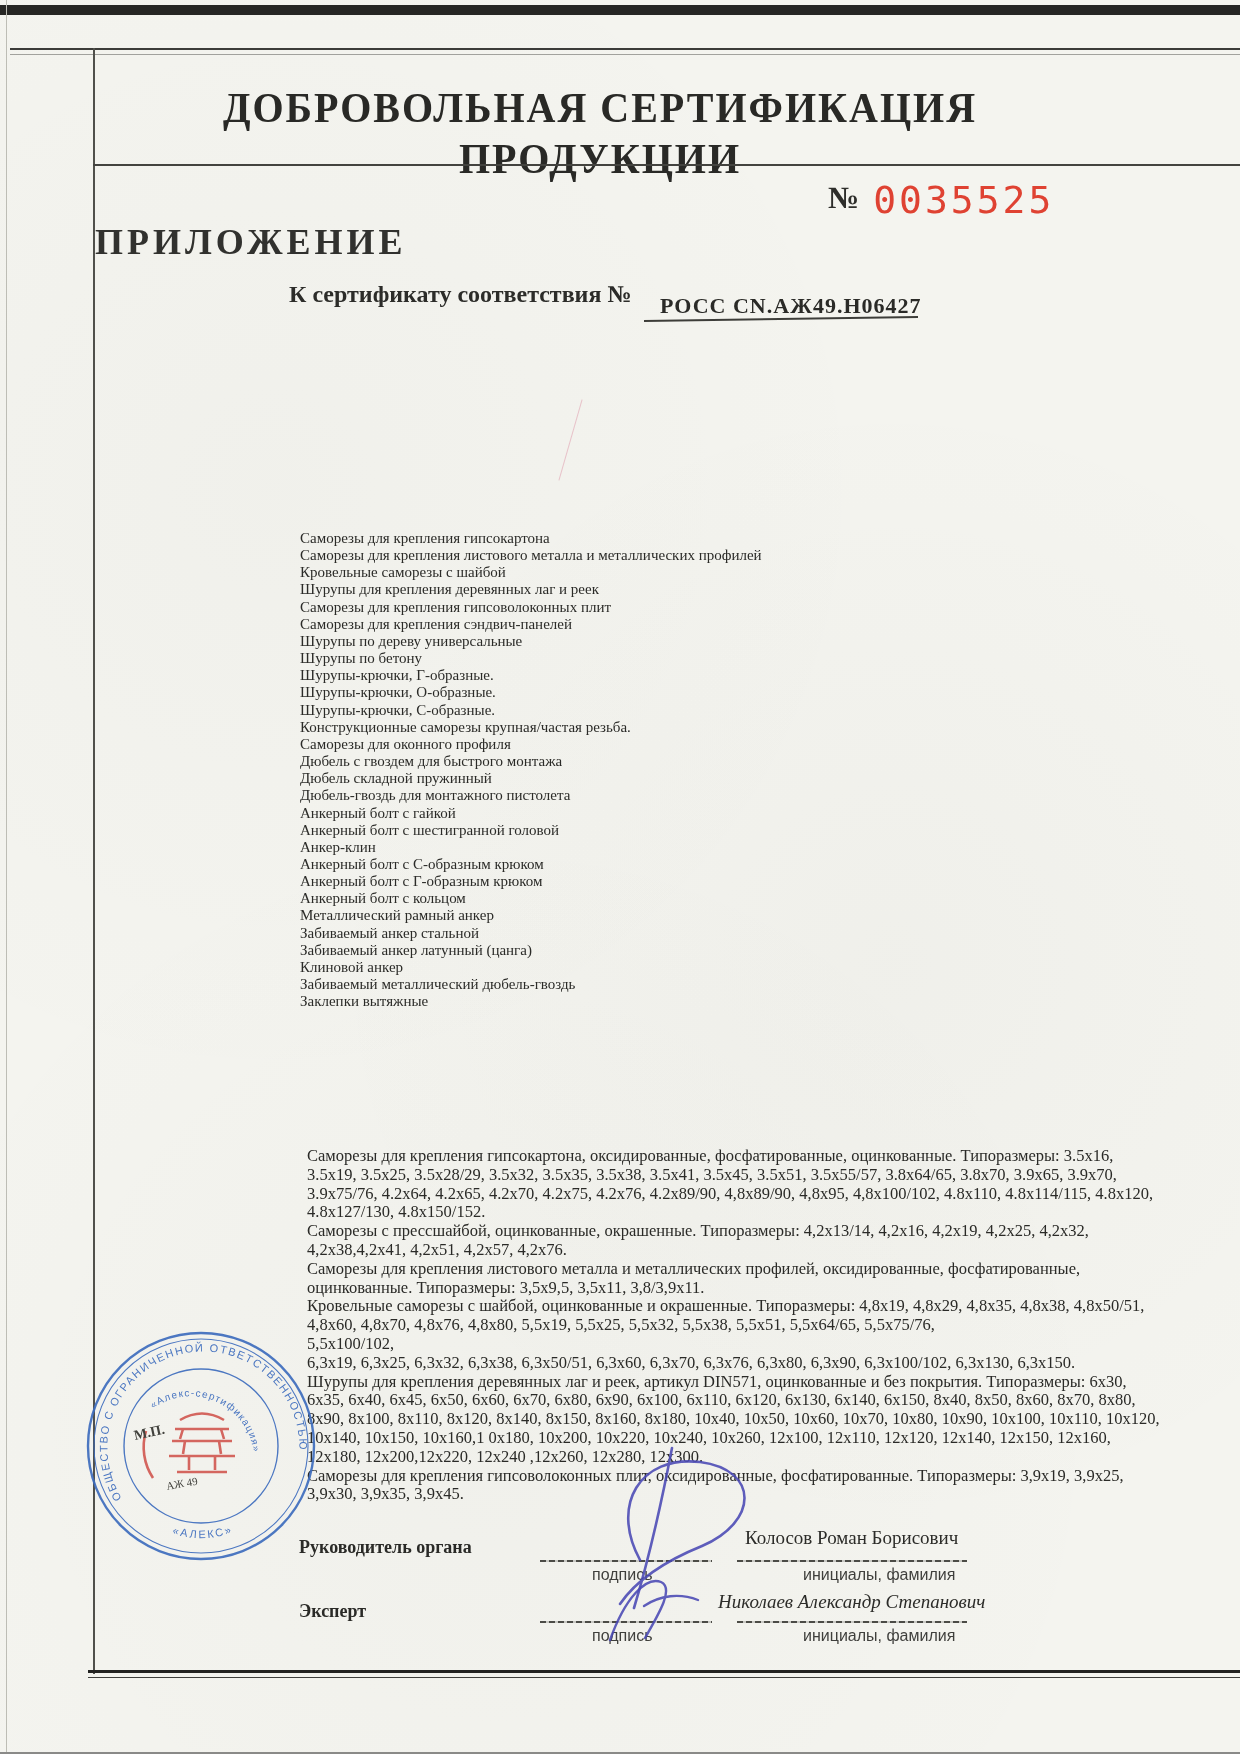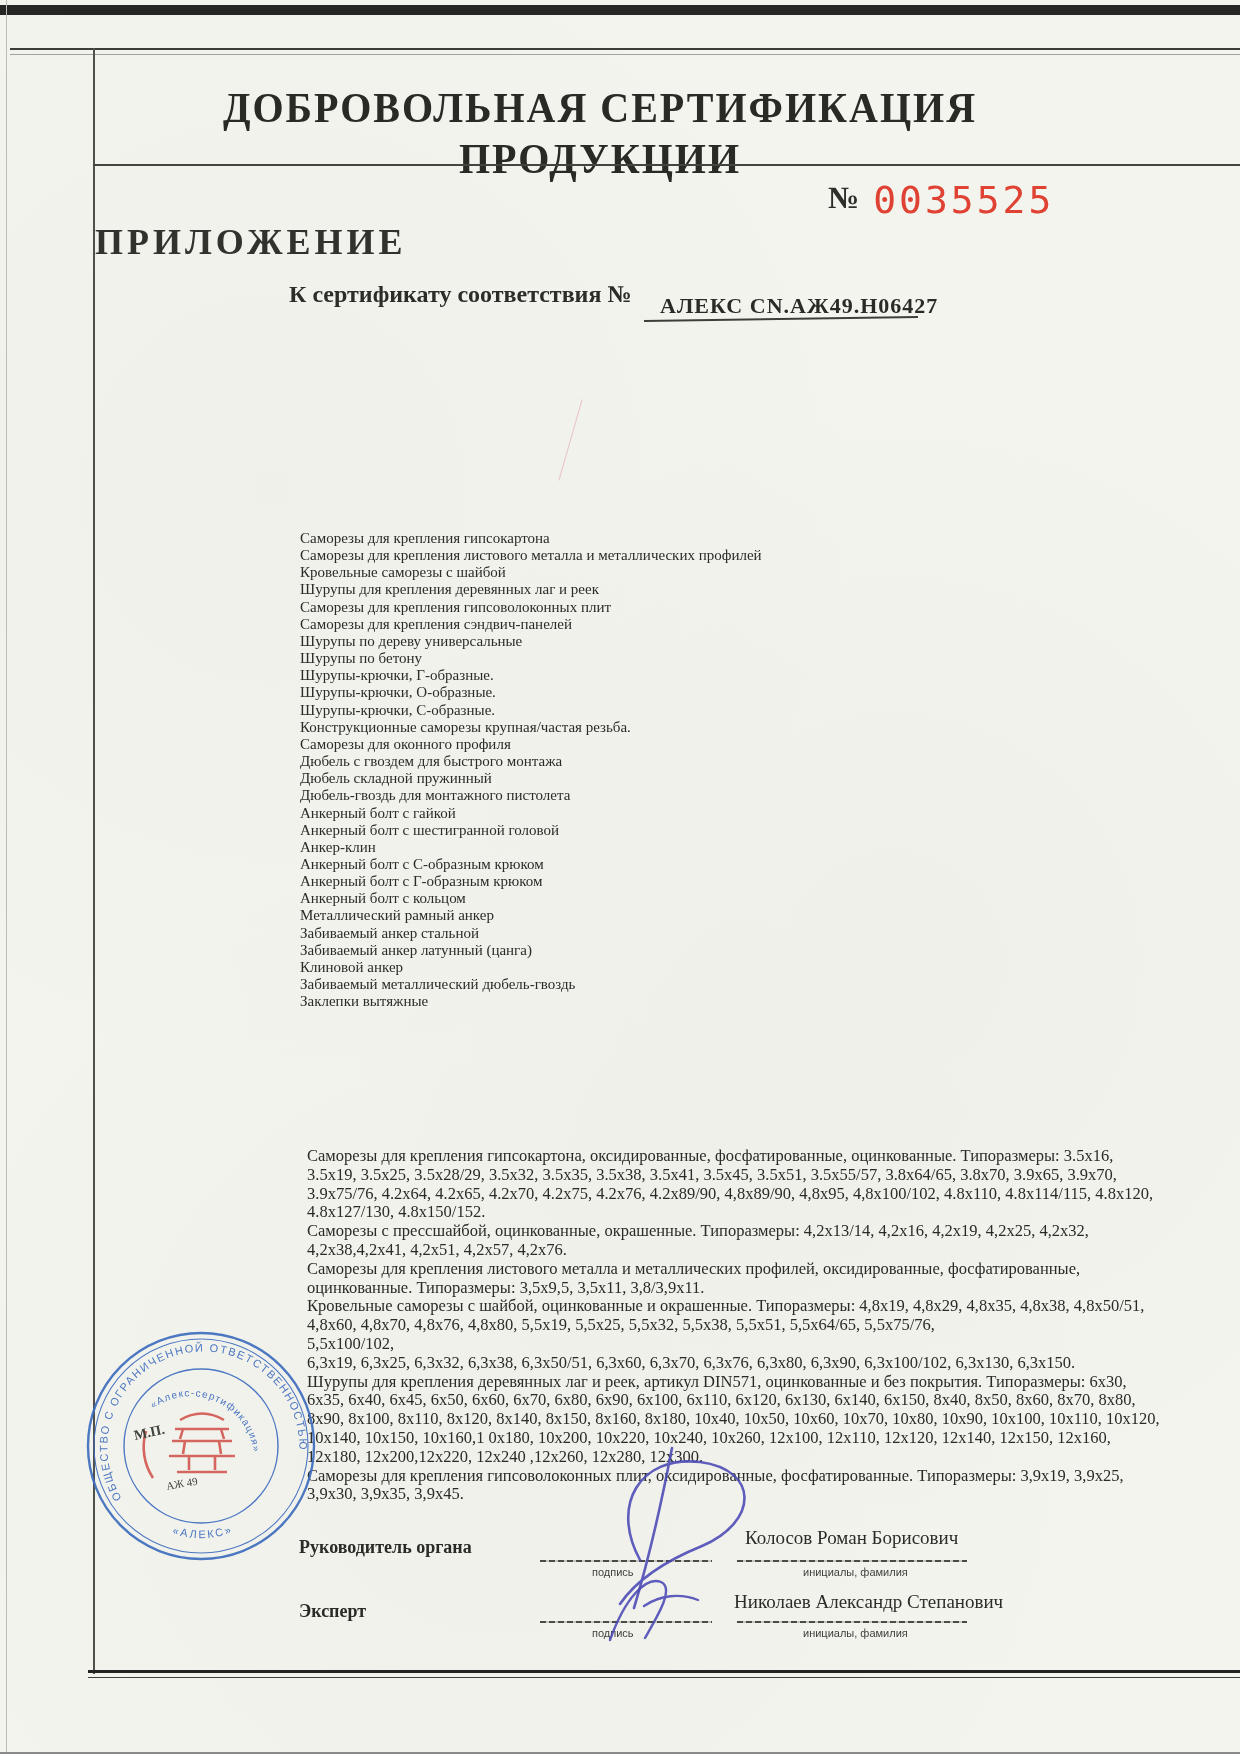--- a/index.html
+++ b/index.html
@@ -54,21 +54,21 @@
   .spec-par{white-space:pre-wrap;margin-left:7px;}
 
   .sig-role{position:absolute; left:299px; font-size:18px; font-weight:bold; color:#2a2a27;}
   .sig-name{position:absolute; font-size:19px; color:#2c2c29;}
   .dash-line{
     position:absolute; height:2px;
     background:repeating-linear-gradient(90deg,#4b4b46 0 6px, rgba(75,75,70,.25) 6px 9px);
   }
   .small-caption{
     position:absolute; font-family:"Liberation Sans","DejaVu Sans",sans-serif;
-    font-size:11px; color:#3f3f3c;
+    font-size:16px; color:#3f3f3c;
   }
   .bottom-rule-a{position:absolute; left:88px; right:0; top:1670px; height:3px; background:#232321;}
   .bottom-rule-b{position:absolute; left:88px; right:0; top:1677px; height:1px; background:#3e3e3b;}
   .footer-text{
     position:absolute; left:0; width:100%; top:1701px; text-align:center;
     font-family:"Liberation Sans","DejaVu Sans",sans-serif;
     font-size:10.5px; letter-spacing:.4px; color:#6c6c67;
   }
   .stamp-wrap{position:absolute; left:83px; top:1328px; width:238px; height:238px; opacity:.92;}
   .sig-svg{position:absolute;}
@@ -89,21 +89,21 @@
   <div class="header-title">ДОБРОВОЛЬНАЯ СЕРТИФИКАЦИЯ ПРОДУКЦИИ</div>
   <div class="header-rule"></div>
 
   <div class="doc-no">
     <span class="doc-no-label">№</span>
     <span class="doc-no-value">0035525</span>
   </div>
 
   <div class="app-title">ПРИЛОЖЕНИЕ</div>
   <div class="subtitle-label">К сертификату соответствия №</div>
-  <div class="cert-no">АЛЕКС CN.АЖ49.Н06427</div>
+  <div class="cert-no">РОСС CN.АЖ49.Н06427</div>
   <div class="cert-line"></div>
 
   <div class="product-list">
       <div class="product-line">Саморезы для крепления гипсокартона</div>
       <div class="product-line">Саморезы для крепления листового металла и металлических профилей</div>
       <div class="product-line">Кровельные саморезы с шайбой</div>
       <div class="product-line">Шурупы для крепления деревянных лаг и реек</div>
       <div class="product-line">Саморезы для крепления гипсоволоконных плит</div>
       <div class="product-line">Саморезы для крепления сэндвич-панелей</div>
       <div class="product-line">Шурупы по дереву универсальные</div>
@@ -141,21 +141,21 @@
       <div class="spec-par">Саморезы для крепления гипсоволоконных плит, оксидированные, фосфатированные. Типоразмеры: 3,9х19, 3,9х25, 3,9х30, 3,9х35, 3,9х45.</div>
     </div>
 
   <div class="sig-role" style="top:1537px;">Руководитель органа</div>
   <div class="dash-line" style="left:540px; top:1560px; width:172px;"></div>
   <div class="small-caption" style="left:592px; top:1566px;">подпись</div>
   <div class="sig-name" style="left:745px; top:1527px;">Колосов Роман Борисович</div>
   <div class="dash-line" style="left:737px; top:1560px; width:230px;"></div>
   <div class="small-caption" style="left:803px; top:1566px;">инициалы, фамилия</div>
 
-  <div class="sig-name" style="left:734px; top:1591px;">Николаев Александр Степанович</div>
+  <div class="sig-name" style="left:718px; top:1591px;font-style:italic;">Николаев Александр Степанович</div>
   <div class="sig-role" style="top:1601px;">Эксперт</div>
   <div class="dash-line" style="left:540px; top:1621px; width:172px;"></div>
   <div class="small-caption" style="left:592px; top:1627px;">подпись</div>
   <div class="dash-line" style="left:737px; top:1621px; width:230px;"></div>
   <div class="small-caption" style="left:803px; top:1627px;">инициалы, фамилия</div>
 
   <div class="stamp-wrap">
     <svg width="238" height="238" viewBox="0 0 238 238">
       <defs>
         <path id="arcOuter" d="M 40,172 A 96,96 0 1 1 41,173.5"></path>

